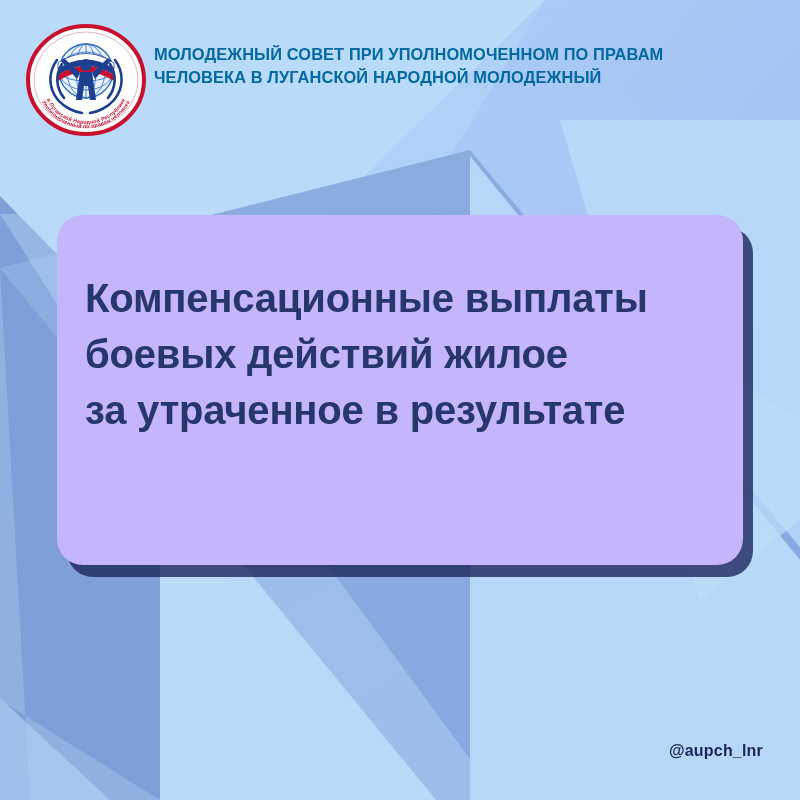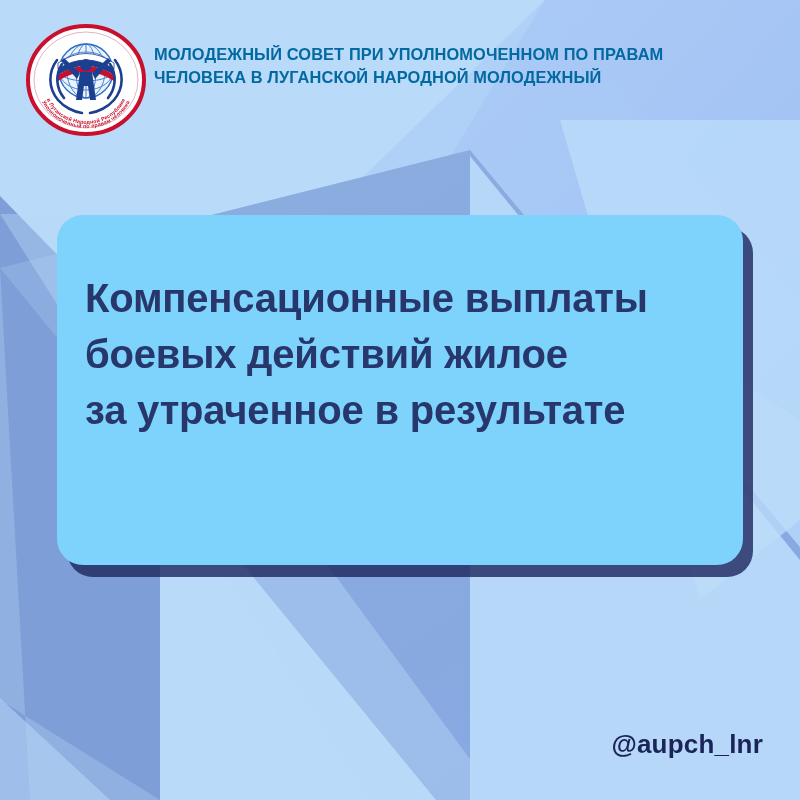--- a/index.html
+++ b/index.html
@@ -47,21 +47,21 @@
   }
   .header-text .line { display: block; white-space: nowrap; }
 
   
   .card {
     position: absolute;
     left: 57px;
     top: 215px;
     width: 686px;
     height: 350px;
-    background: #7dd3fc;
+    background: #c4b5fd;
     border-radius: 26px;
     box-shadow: 10px 12px 0 0 rgba(29,38,94,0.80);
   }
   .card-title {
     position: absolute;
     left: 28px;
     top: 55px;
     right: 24px;
     color: #27366b;
     font-size: 40px;
@@ -70,21 +70,21 @@
     letter-spacing: -0.2px;
   }
   .card-title .tline { display: block; white-space: nowrap; }
 
   
   .handle {
     position: absolute;
     right: 37px;
     bottom: 40px;
     color: #1b2458;
-    font-size: 26px;
+    font-size: 16px;
     font-weight: bold;
     letter-spacing: 0.2px;
   }
 </style>
 </head>
 <body>
 
 <div id="poster">
 
   <svg class="bg-layer" viewBox="0 0 800 800" preserveAspectRatio="none" aria-hidden="true">

